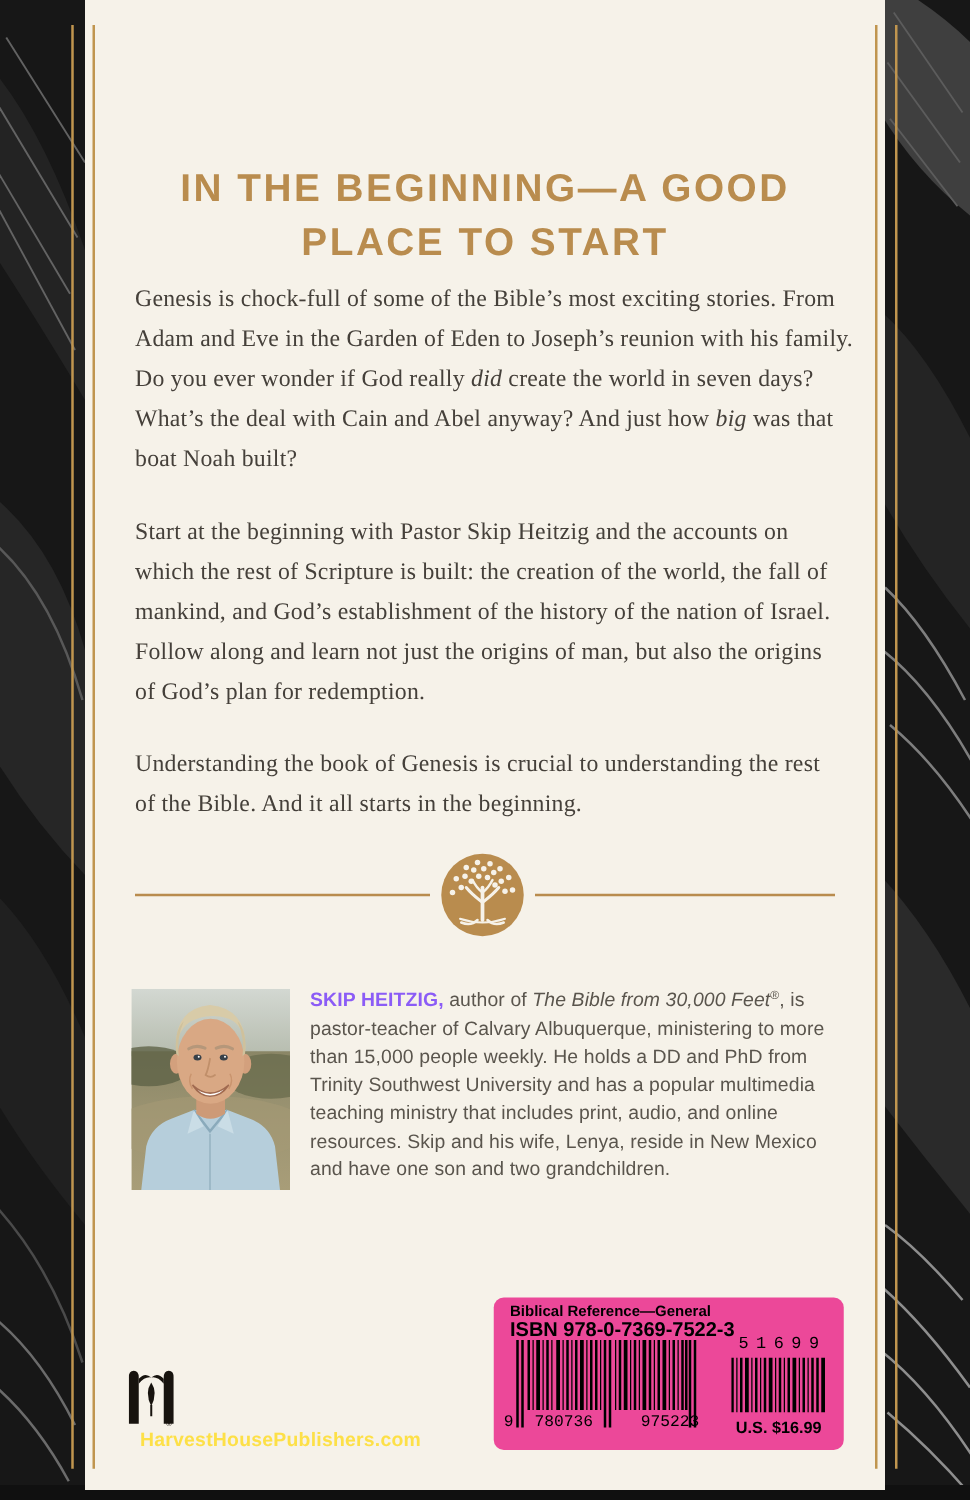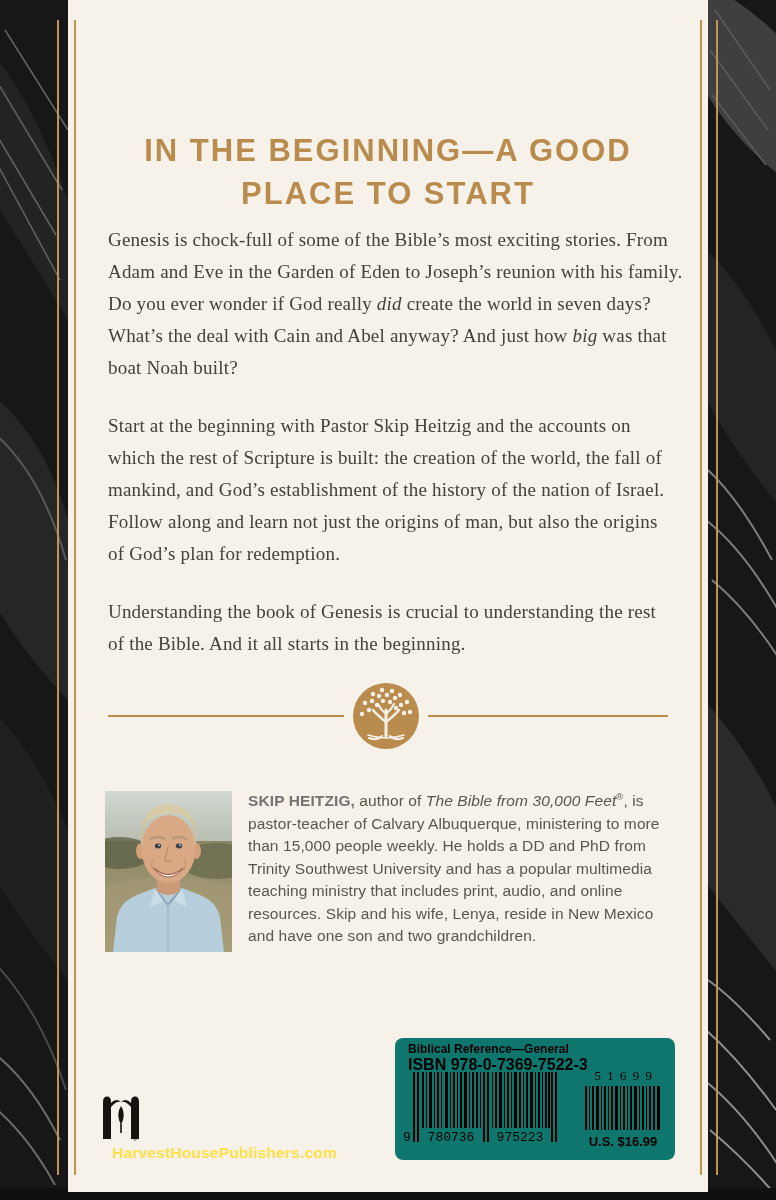--- a/index.html
+++ b/index.html
@@ -13,52 +13,52 @@
   #stripe-r-inner{left:700px;}
   #stripe-r-outer{left:716px;}
 
   .headline{position:absolute;left:0;top:108px;width:640px;text-align:center;
             font-size:31px;font-weight:700;letter-spacing:2px;line-height:43px;color:#b98c4e;}
   .body-copy{position:absolute;left:40px;top:224px;width:580px;
              font-family:"Liberation Serif","DejaVu Serif",serif;
              font-size:19px;line-height:32px;letter-spacing:0.2px;color:#45403a;}
   .body-copy p{margin:0 0 26px 0;}
   .seg-italic{font-style:italic;margin-top:41px;}
-  .seg-bold{font-weight:700;color:#737373;}
+  .seg-bold{font-weight:700;color:#8b5cf6;}
   .seg-sup{vertical-align:super;font-size:0.62em;}
 
   .div-line{position:absolute;top:715px;height:2px;background:#b98c4e;}
   #div-line-left{left:40px;width:236px;}
   #div-line-right{left:360px;width:240px;}
   .ornament{position:absolute;left:284px;top:682px;width:68px;height:68px;}
 
   .author-photo{position:absolute;left:37px;top:791px;width:127px;height:161px;overflow:hidden;}
   .bio{position:absolute;left:180px;top:786px;width:432px;
        font-size:15.5px;line-height:22.5px;letter-spacing:0.1px;color:#5a554d;}
 
   .pub-mark{position:absolute;left:35px;top:1093px;width:36px;height:48px;}
   .pub-name{position:absolute;left:88px;top:1097px;font-size:17px;font-weight:700;
             line-height:19px;letter-spacing:0.4px;color:#17130e;}
   .pub-site{position:absolute;left:44px;top:1144px;font-size:15.5px;font-weight:700;
             letter-spacing:0.2px;color:#fde047;}
 
   .barcode-box{position:absolute;left:327px;top:1038px;width:280px;height:122px;
-               background:#0f766e;border-radius:8px;color:#000;}
+               background:#ec4899;border-radius:8px;color:#000;}
   .bc-cat{position:absolute;left:13px;top:4px;font-size:12px;font-weight:700;}
   .bc-isbn{position:absolute;left:13px;top:18px;font-size:16px;font-weight:700;}
   .ean{position:absolute;left:8px;top:34px;width:170px;height:84px;}
   .ean svg{position:absolute;left:0;top:0;}
   .ean-digit-lead{position:absolute;left:0;top:58px;font-family:"Liberation Mono",monospace;font-size:13px;}
   .ean-g1{position:absolute;left:17px;top:58px;width:62px;text-align:center;
           font-family:"Liberation Mono",monospace;font-size:13px;}
   .ean-g2{position:absolute;left:87px;top:58px;width:60px;text-align:center;
-          font-family:"Liberation Mono",monospace;font-size:13px;}
+          font-family:"Liberation Mono",monospace;font-size:13px;padding-left:16px;}
   .addon{position:absolute;left:186px;top:30px;width:84px;height:86px;}
   .addon-digits{position:absolute;left:0;top:0;width:84px;text-align:center;
-                font-family:Liberation Serif, serif;font-size:13.5px;letter-spacing:6px;padding-left:6px;box-sizing:border-box;}
+                font-family:Liberation Mono, monospace;font-size:13.5px;letter-spacing:6px;padding-left:6px;box-sizing:border-box;}
   .addon svg{position:absolute;left:4px;top:18px;}
   .addon-price{position:absolute;left:0;top:66px;width:84px;text-align:center;font-size:13px;font-weight:700;}
 </style>
 </head>
 <body>
 
 <div class="cover">
 
   <svg class="bg-svg" width="776" height="1200" viewBox="0 0 776 1200">
     <rect width="776" height="1200" fill="#171717"></rect>

